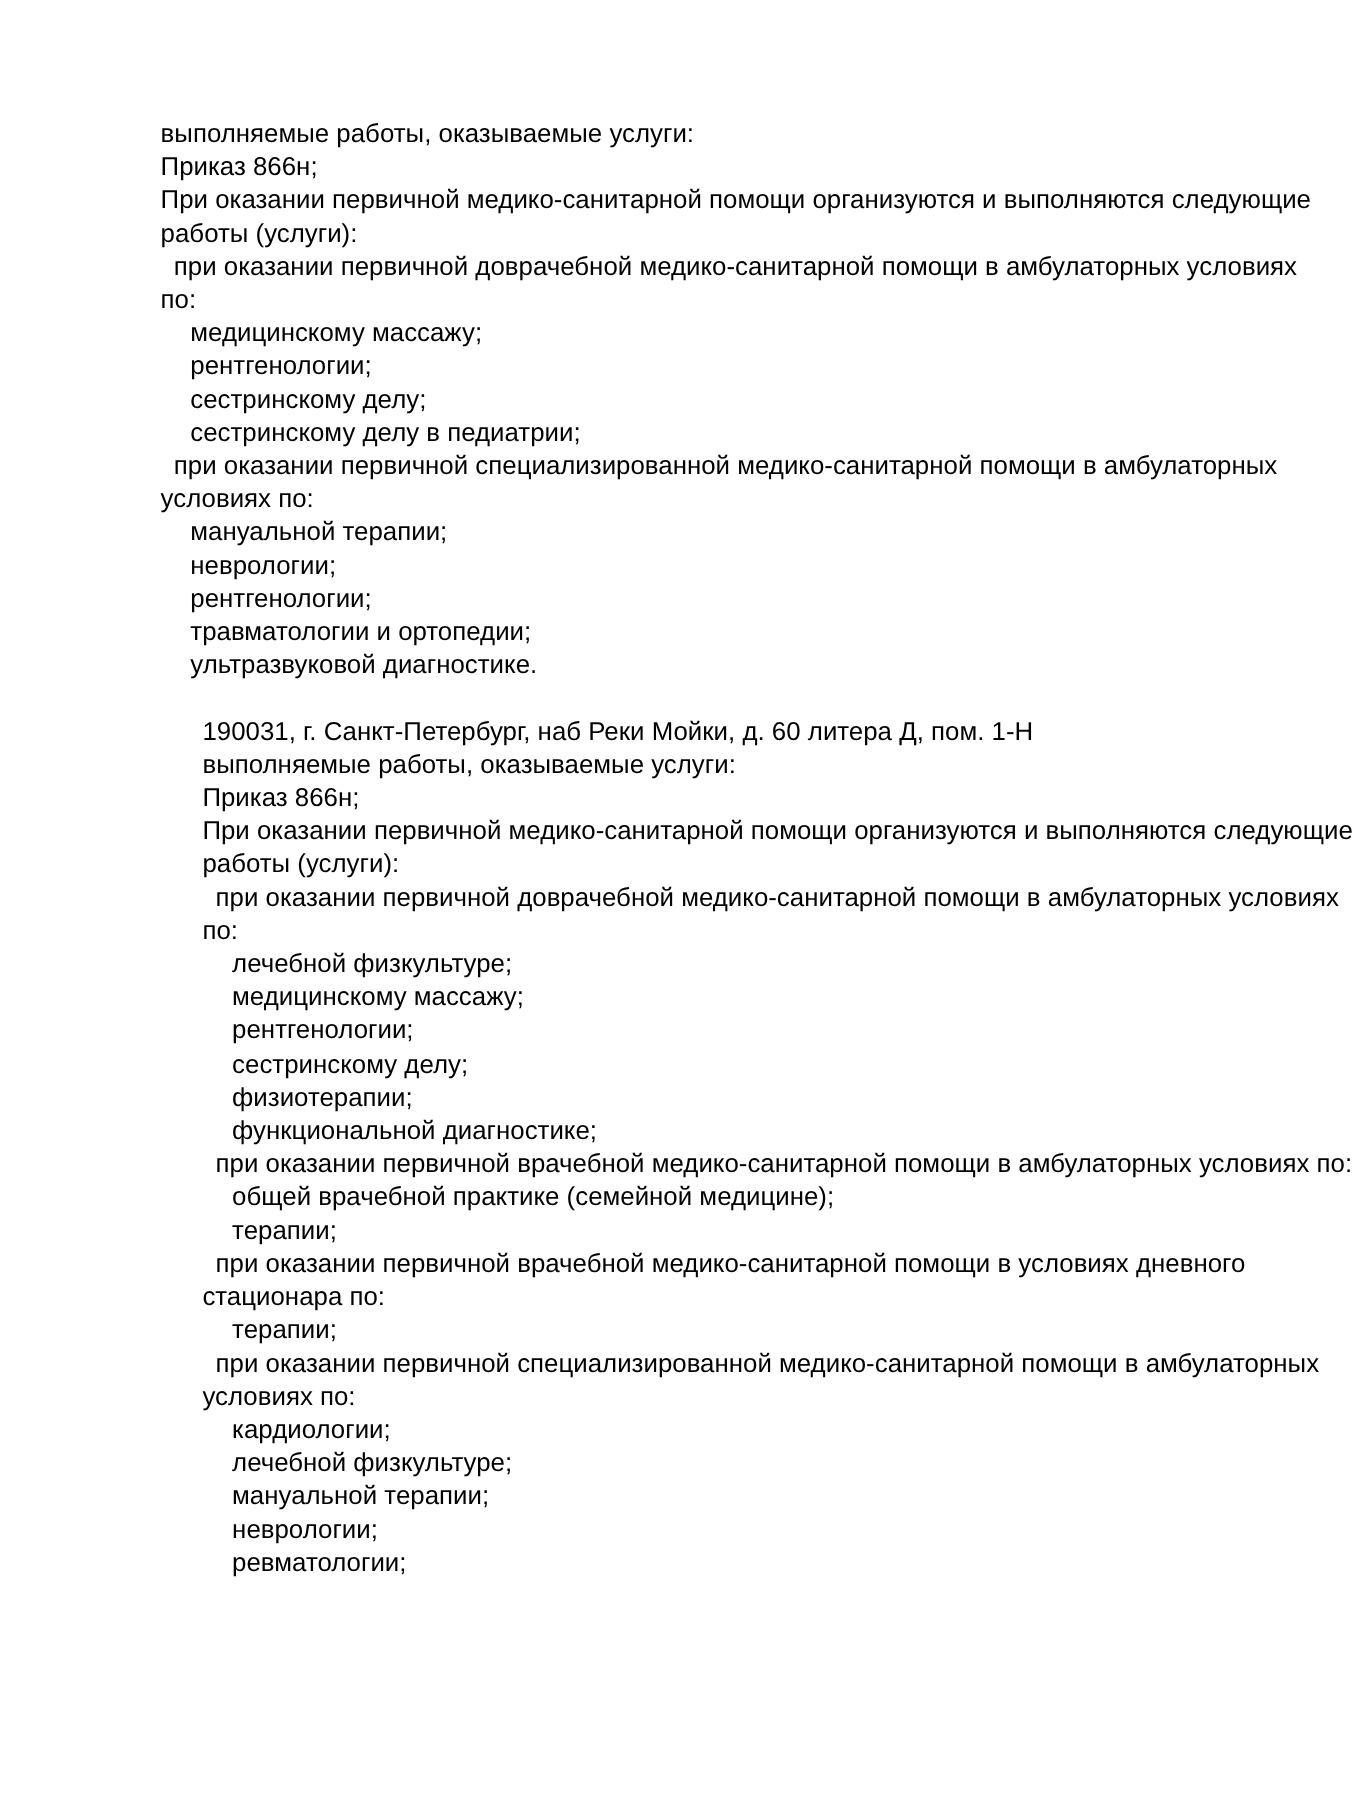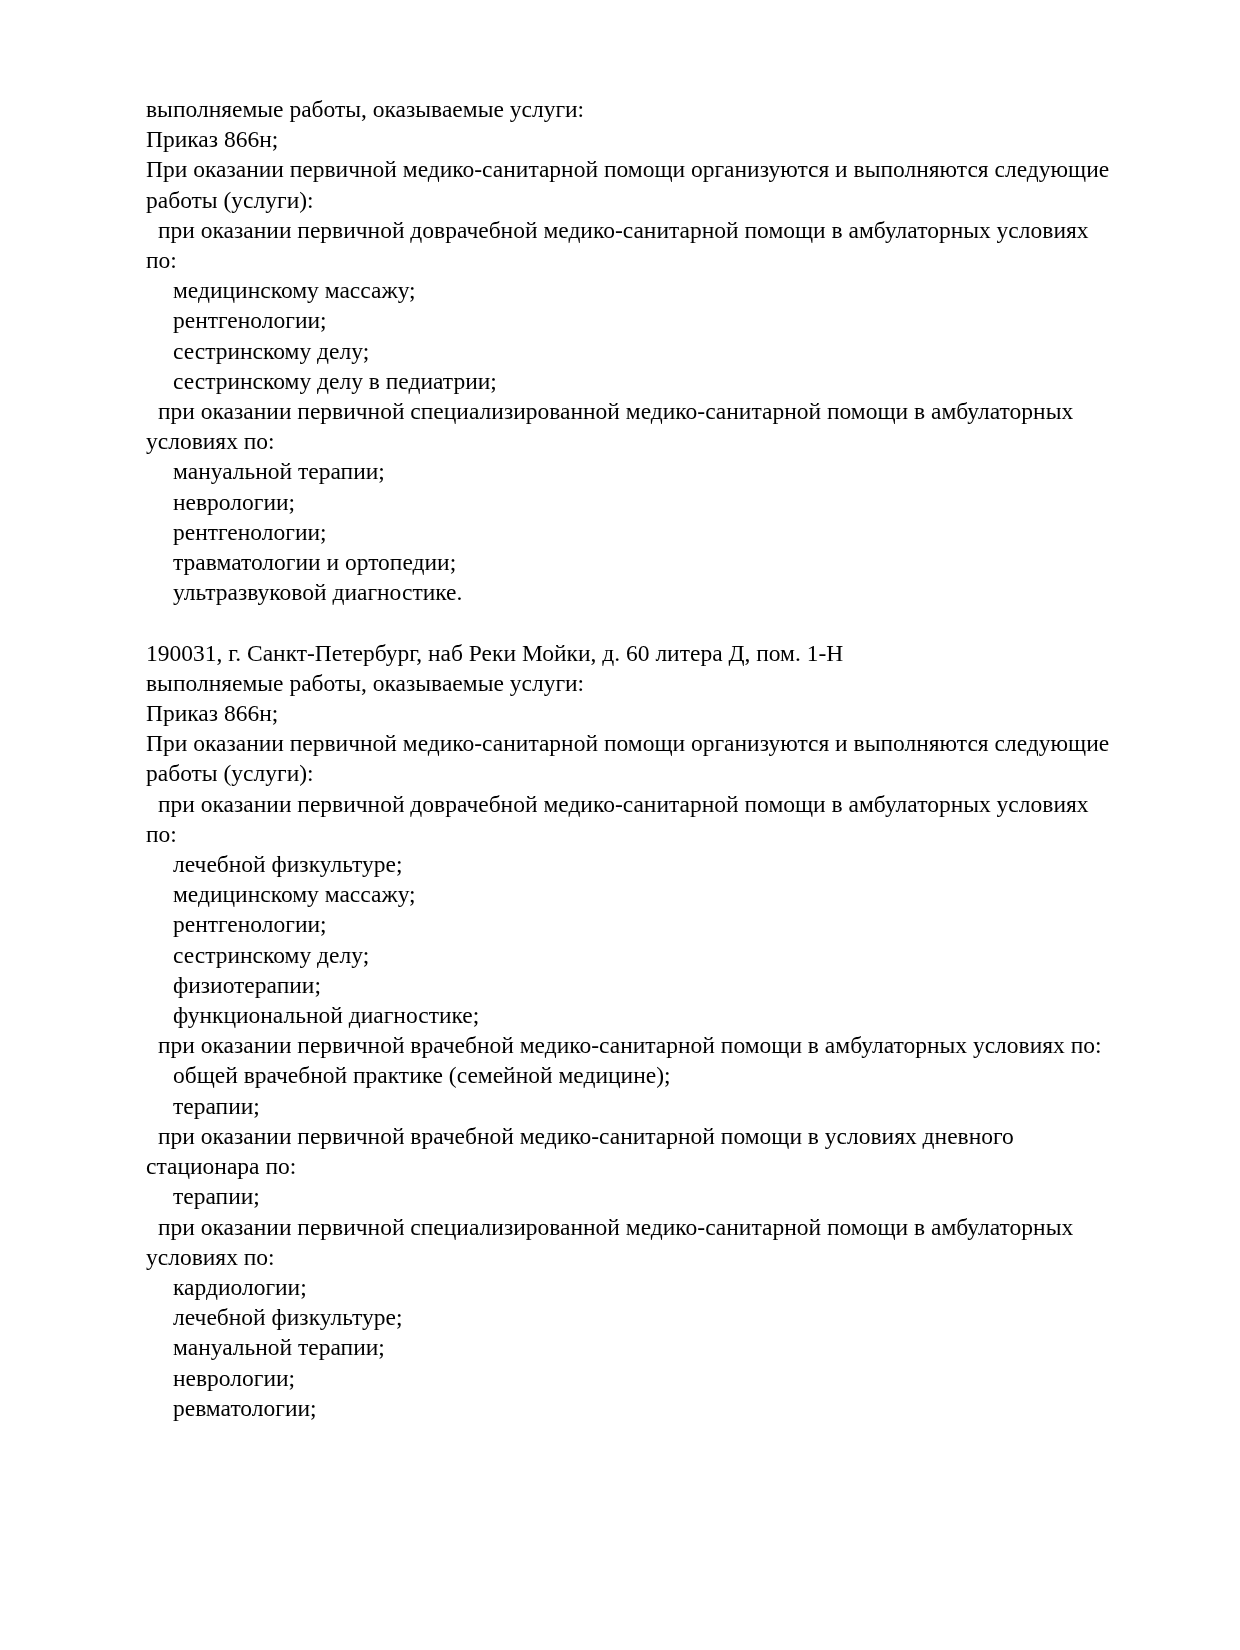--- a/index.html
+++ b/index.html
@@ -10,30 +10,31 @@
   .page {
     position: relative;
     width: 1240px;
     height: 1650px;
     background: #ffffff;
     overflow: hidden;
   }
   .doc {
     position: absolute;
     left: 146px;
-    top: 94px;
+    top: 106px;
     width: 990px;
-    font-family: Liberation Serif, serif;
+    font-family: Liberation Sans, sans-serif;
     font-size: 23.5px;
     line-height: 30.2px;
     color: #000000;
     white-space: pre;
   }
   .block + .block {
     margin-top: 30.2px; 
+    margin-left: 38px;
   }
   .line { min-height: 30.2px; }
   .line.i0 { padding-left: 0; }
   .line.i1 { padding-left: 12px; }  
   .line.i2 { padding-left: 27px; }  
 </style>
 </head>
 <body>
 
 <div class="page" style="background: rgb(255, 255, 255);">

